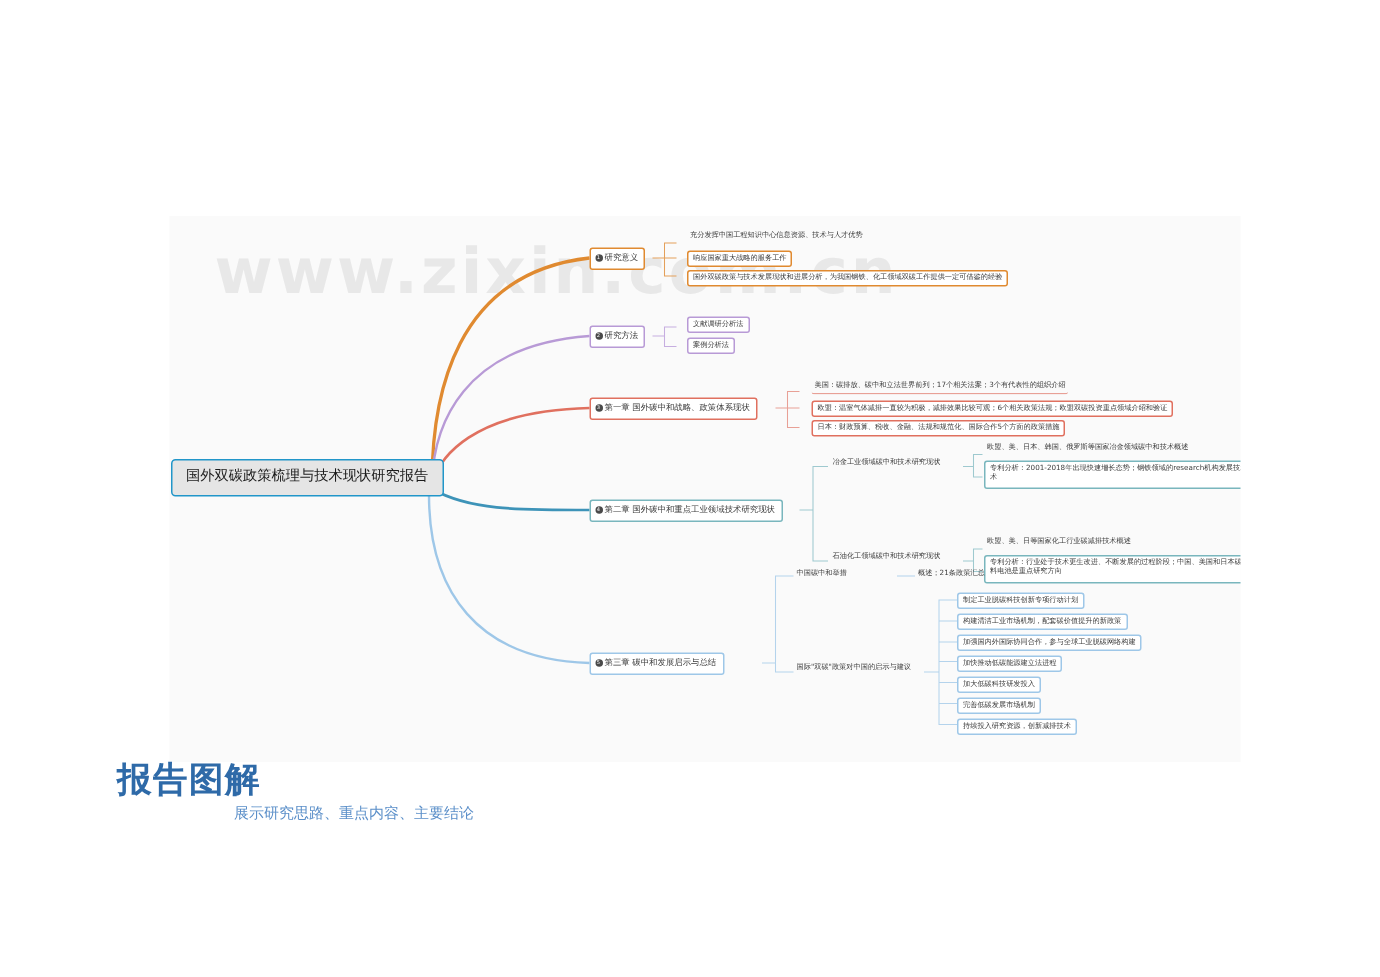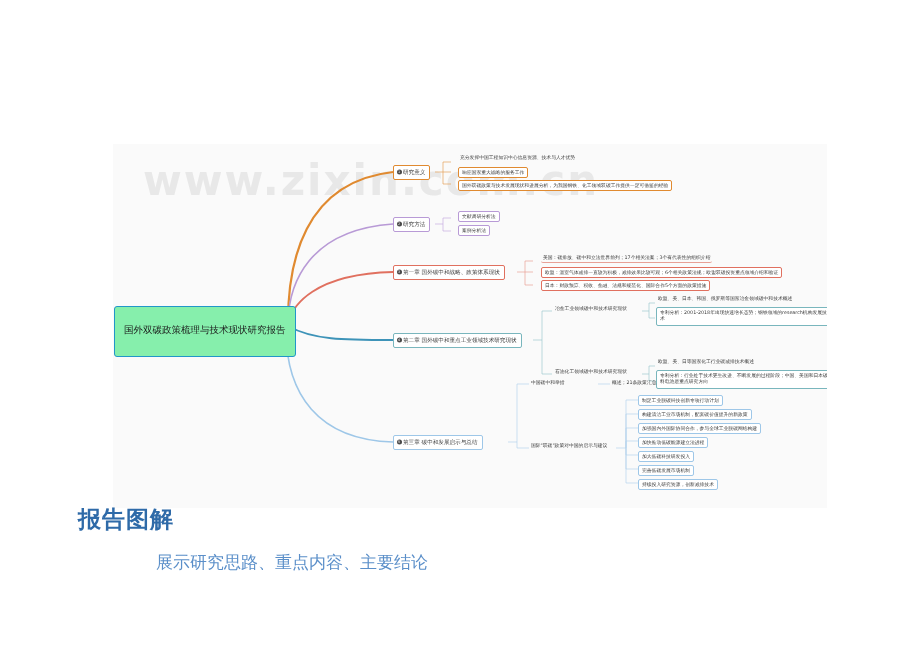--- a/index.html
+++ b/index.html
@@ -45,23 +45,22 @@
     font-size: 5px;
     line-height: 1.35;
     color: #3b3b3b;
     white-space: nowrap;
   }
   .node.root {
     border: 1.4px solid #2196c9;
     border-radius: 3px;
     font-size: 9.5px;
     color: #1a1a1a;
-    padding: 18px 9px;
-    background: #86efac;
-    font-family: Liberation Mono, monospace;
+    padding: 5px 9px;
+    background: #e5e5e5;
   }
   .node.branch {
     font-size: 5.6px;
     padding: 2.5px 4px 2.5px 9px;
     background: #fff;
   }
   .node.branch .bullet {
     position: absolute;
     left: 2.5px; top: 50%;
     transform: translateY(-50%);
@@ -99,22 +98,22 @@
     position: absolute; left: 0; top: 4px;
     font-size: 23px; font-weight: bold; color: #2e6aa8;
     letter-spacing: 1px;
   }
   #footer-line1 {
     position: absolute; left: 6px; top: 4px;
     font-size: 11.5px; color: #5b8fc9;
     white-space: nowrap;
   }
   #footer-line2 {
-    position: absolute; left: 78px; top: 51px;
-    font-size: 17px; color: #5b8fc9;
+    position: absolute; left: 78px; top: 35px;
+    font-size: 10px; color: #5b8fc9;
     white-space: nowrap;
   }
 </style>
 </head>
 <body>
 
 <div id="page">
 
   <div id="canvas">
 

